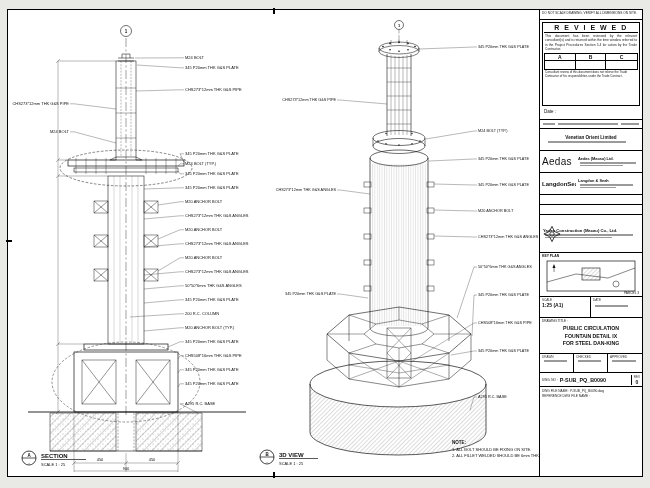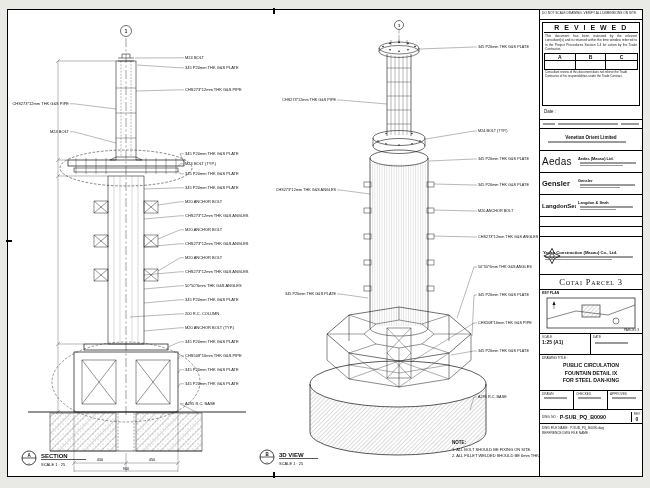--- a/index.html
+++ b/index.html
@@ -476,28 +476,20 @@
         </div>
     </div>
     <div class="co-row co-aedas">
       <div class="logo">Aedas</div>
       <div class="co-info">
           <div class="co-name">Aedas (Macau) Ltd.</div>
           <div class="bar" style="width:90%;"></div>
           <div class="bar" style="width:70%;"></div>
         </div>
     </div>
-    <div class="co-row co-gensler">
-      <div class="logo">Gensler</div>
-      <div class="co-info">
-          <div class="co-name">Gensler</div>
-          <div class="bar" style="width:88%;"></div>
-          <div class="bar" style="width:64%;"></div>
-        </div>
-    </div>
     <div class="co-row co-ls">
       <div class="logo">LangdonSeah</div>
       <div class="co-info">
           <div class="co-name">Langdon &amp; Seah</div>
           <div class="bar" style="width:86%;"></div>
           <div class="bar" style="width:58%;"></div>
         </div>
     </div>
 
     <div class="co-empty"></div>
@@ -508,21 +500,20 @@
         <path d="M10 1.5 L12.8 7.2 L19 10 L12.8 12.8 L10 18.5 L7.2 12.8 L1 10 L7.2 7.2 Z" fill="none" stroke="#111" stroke-width="0.9"></path>
         <circle cx="10" cy="10" r="2.4" fill="none" stroke="#111" stroke-width="0.8"></circle>
       </svg>
       <div class="ctr-info">
         <div class="ctr-name">Yadea Construction (Macau) Co., Ltd.</div>
         <div class="bar" style="width:92%;"></div>
           <div class="bar" style="width:70%;"></div>
       </div>
     </div>
 
-    <div class="cotai">Cotai Parcel 3</div>
 
     <div class="keyplan">
       <div class="kp-label">KEY PLAN</div>
       <svg class="kp-svg" width="90" height="32" viewBox="0 0 90 32">
         <rect x="1" y="1" width="88" height="30" fill="none" stroke="#111" stroke-width="0.7"></rect>
         <path d="M1,22 L30,14 L62,18 L89,8" fill="none" stroke="#111" stroke-width="0.5"></path>
         <rect x="36" y="8" width="18" height="12" fill="url(#hatchI)" stroke="#111" stroke-width="0.6"></rect>
         <circle cx="70" cy="24" r="3" fill="none" stroke="#111" stroke-width="0.5"></circle>
         <line x1="8" y1="6" x2="8" y2="12" stroke="#111" stroke-width="0.5"></line>
         <path d="M8,4 L6.5,8 L9.5,8 Z" fill="#111"></path>

